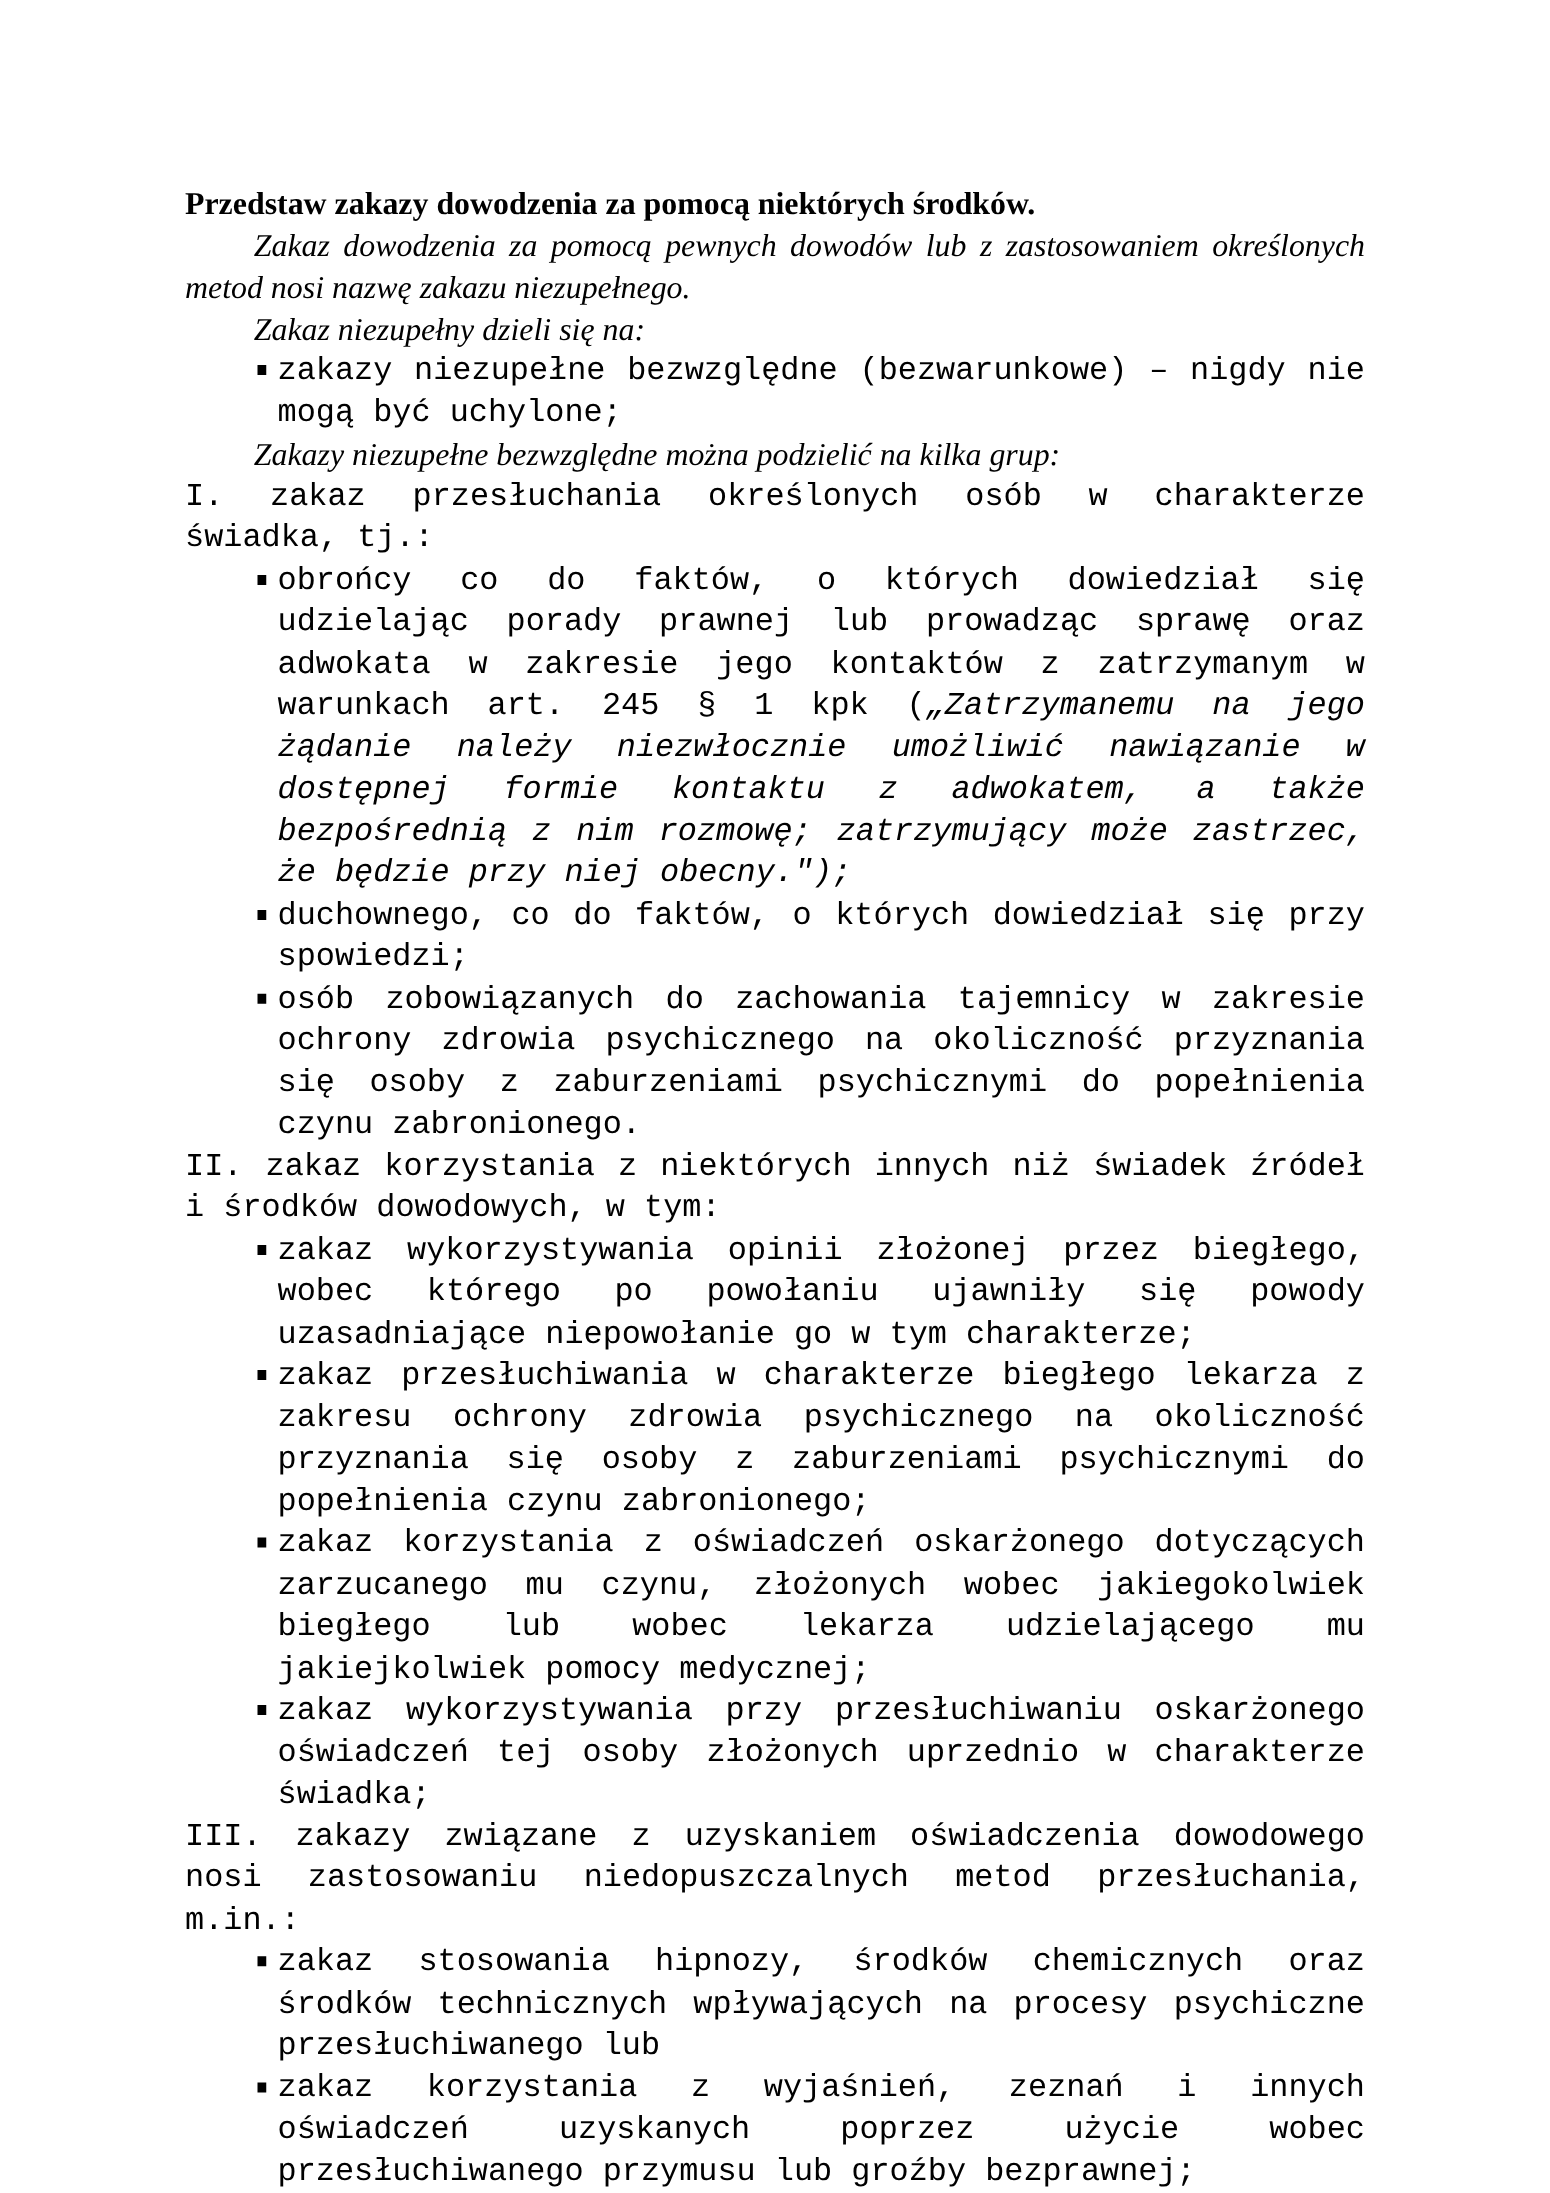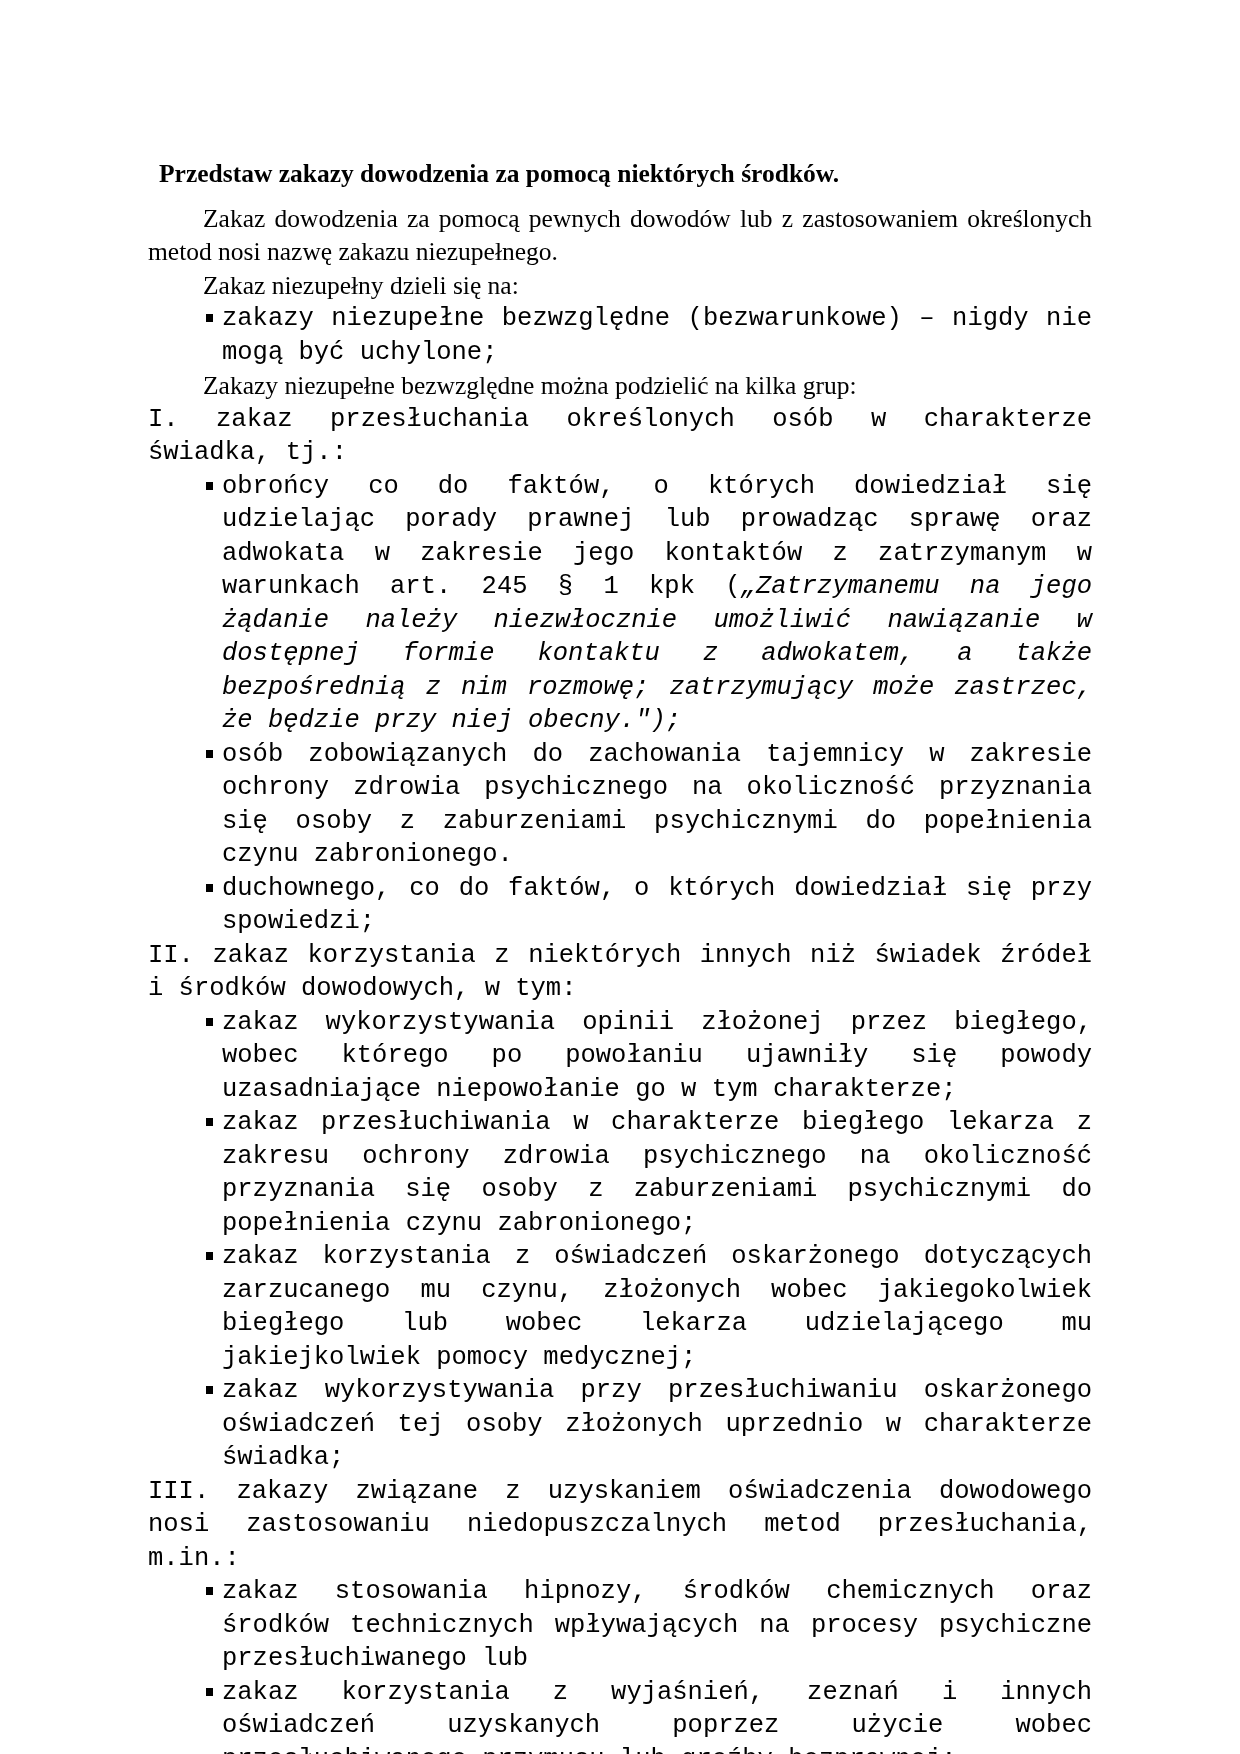--- a/index.html
+++ b/index.html
@@ -18,27 +18,28 @@
     .page {
       position: absolute;
       left: 148px;
       top: 146px;
       width: 944px;
       font-size: 25.5px;
       line-height: 33.5px;
     }
     .title {
       font-weight: bold;
-      margin: 11px;
+      margin: 0;
       text-align: left;
     }
     .para {
       margin: 0;
       text-align: justify;
       text-indent: 55px;
+      font-style: italic;
     }
     .group {
       margin: 0;
       text-align: justify;
       font-family: Liberation Mono, monospace;
     }
     ul.bullets {
       list-style: none;
       margin: 0;
       padding: 0 0 0 74px;
@@ -82,25 +83,25 @@
   <p class="para">Zakazy niezupełne bezwzględne można podzielić na kilka grup:</p>
 
   <p class="group">I. zakaz przesłuchania określonych osób w charakterze świadka, tj.:</p>
   <ul class="bullets">
     <li>
       <span class="bullet"></span>
       <span>obrońcy co do faktów, o których dowiedział się udzielając porady prawnej lub prowadząc sprawę oraz adwokata w zakresie jego kontaktów z zatrzymanym w warunkach art. 245 § 1 kpk (</span><span class="quote">„Zatrzymanemu na jego żądanie należy niezwłocznie umożliwić nawiązanie w dostępnej formie kontaktu z adwokatem, a także bezpośrednią z nim rozmowę; zatrzymujący może zastrzec, że będzie przy niej obecny.");</span>
     </li>
     <li>
       <span class="bullet"></span>
-      <span>osób zobowiązanych do zachowania tajemnicy w zakresie ochrony zdrowia psychicznego na okoliczność przyznania się osoby z zaburzeniami psychicznymi do popełnienia czynu zabronionego.</span>
+      <span>duchownego, co do faktów, o których dowiedział się przy spowiedzi;</span>
     </li>
     <li>
       <span class="bullet"></span>
-      <span>duchownego, co do faktów, o których dowiedział się przy spowiedzi;</span>
+      <span>osób zobowiązanych do zachowania tajemnicy w zakresie ochrony zdrowia psychicznego na okoliczność przyznania się osoby z zaburzeniami psychicznymi do popełnienia czynu zabronionego.</span>
     </li>
   </ul>
 
   <p class="group">II. zakaz korzystania z niektórych innych niż świadek źródeł i środków dowodowych, w tym:</p>
   <ul class="bullets">
     <li>
       <span class="bullet"></span>
       <span>zakaz wykorzystywania opinii złożonej przez biegłego, wobec którego po powołaniu ujawniły się powody uzasadniające niepowołanie go w tym charakterze;</span>
     </li>
     <li>

